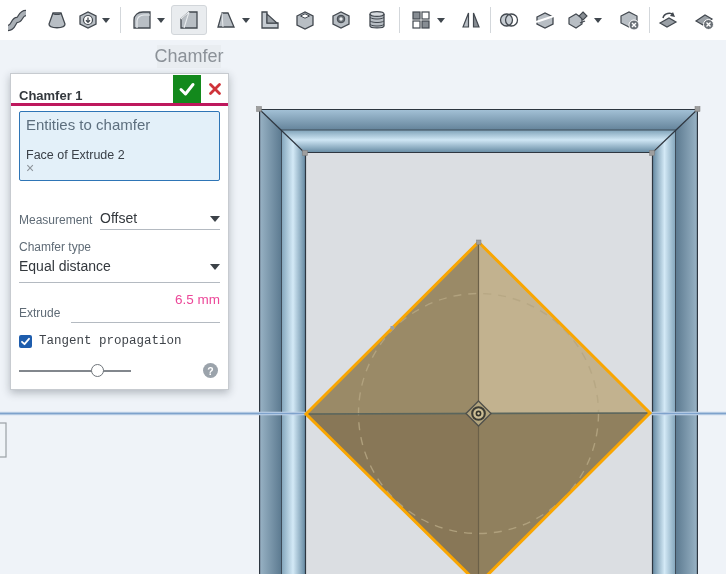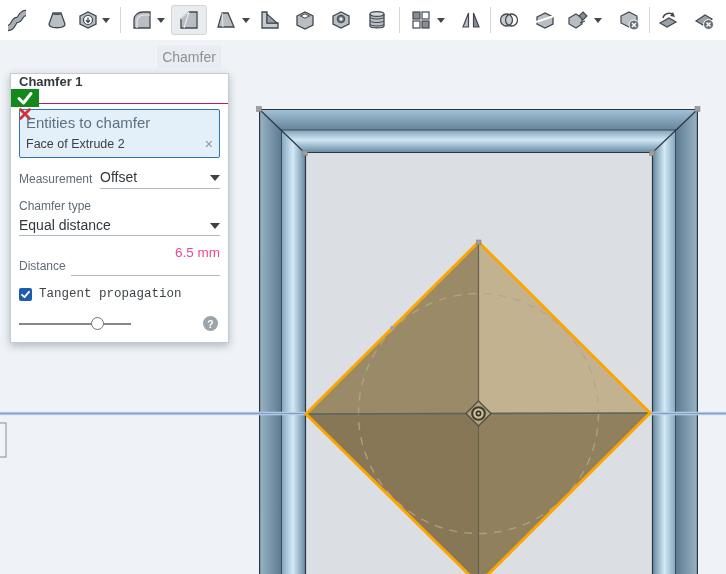--- a/index.html
+++ b/index.html
@@ -11,49 +11,49 @@
   .tb-icon{width:24px;height:24px;flex:0 0 auto;display:flex;align-items:center;justify-content:center;}
   .tb-icon svg{display:block;}
   .tb-chev{width:12px;height:24px;flex:0 0 auto;display:flex;align-items:center;justify-content:center;}
   .tb-chev:after{content:"";width:0;height:0;border-left:4px solid transparent;border-right:4px solid transparent;border-top:5px solid #40474e;}
   .tb-sep{width:1px;height:26px;background:#d3d7db;flex:0 0 auto;}
   .tb-active{width:34px;height:28px;flex:0 0 auto;background:#e9ecef;border:1px solid #d2d6da;border-radius:3px;
              display:flex;align-items:center;justify-content:center;}
 
   
   .tooltip{position:absolute;left:157px;top:45px;width:64px;height:23px;background:#e9edf1;color:#8b9198;
-           font-size:14px;display:flex;align-items:center;justify-content:center;z-index:30;}
+           font-size:18px;display:flex;align-items:center;justify-content:center;z-index:30;}
 
   
   .scene{position:absolute;left:0;top:0;z-index:1;}
 
   
   .dialog{position:absolute;left:10px;top:73px;width:219px;background:#fff;border:1px solid #c7cbd0;
           box-shadow:0 3px 8px rgba(40,50,60,.30);z-index:40;box-sizing:border-box;}
-  .dlg-header{height:29px;display:flex;align-items:flex-start;border-bottom:1px solid #be185d;flex-direction:column;}
+  .dlg-header{height:29px;display:flex;align-items:flex-end;border-bottom:3px solid #be185d;}
   .dlg-title{flex:1;padding-left:8px;font-size:13px;font-weight:bold;color:#33383d;}
   .dlg-ok{width:28px;height:28px;background:#13891c;display:flex;align-items:center;justify-content:center;cursor:pointer;}
   .dlg-cancel{width:27px;height:28px;display:flex;align-items:center;justify-content:center;cursor:pointer;}
   .dlg-body{padding:4px 8px 10px 8px;}
   .entities{background:#e3f0f9;border:1.5px solid #2e75b6;border-radius:2px;padding:4px 6px 6px 6px;
             margin-top:1px;display:block;}
   .ent-label{font-size:15px;color:#5d6f7e;display:block;}
-  .ent-row{display:flex;align-items:center;margin-top:6px;}
+  .ent-row{display:flex;align-items:flex-start;margin-top:15px;flex-direction:column;}
   .ent-value{flex:1;font-size:12.5px;color:#3a4048;}
   .ent-clear{color:#8b9299;font-size:14px;line-height:12px;cursor:pointer;}
   .row{display:flex;align-items:flex-end;}
-  .row-measure{margin-top:11px;}
+  .row-measure{margin-top:29px;}
   .lab{font-size:12px;color:#5f6b76;}
   .val{font-size:14px;color:#33383d;}
   .underl{border-bottom:1px solid #b4bac1;gap:45px;}
   .dd-caret{width:0;height:0;border-left:5px solid transparent;border-right:5px solid transparent;border-top:6px solid #3c4248;margin-left:auto;margin-bottom:4px;}
   .measure-lab{width:81px;padding-bottom:3px;}
   .measure-val{flex:1;display:flex;align-items:flex-end;padding-bottom:3px;}
   .type-lab{margin-top:10px;}
-  .type-row{display:flex;align-items:flex-end;padding-bottom:2px;margin-top:4px;}
+  .type-row{display:flex;align-items:flex-end;padding-bottom:8px;margin-top:4px;}
   .dist-row{margin-top:9px;display:flex;align-items:flex-end;}
   .dist-lab{width:52px;padding-bottom:3px;}
   .dist-val{flex:1;text-align:right;font-size:13.5px;color:#ec4899;padding-bottom:15px;}
   .chk-row{margin-top:11px;display:flex;align-items:center;font-family:Liberation Mono, monospace;}
   .checkbox{width:13px;height:13px;background:#1e5dad;border-radius:2px;display:flex;align-items:center;justify-content:center;}
   .chk-lab{margin-left:7px;font-size:12.5px;color:#3f444a;}
   .slider-row{margin-top:15px;position:relative;height:16px;}
   .slider-track{position:absolute;left:0px;top:7px;width:112px;height:2px;background:#82878d;}
   .slider-handle{position:absolute;left:72px;top:1px;width:13px;height:13px;border-radius:50%;background:#fff;border:1.5px solid #6f757b;box-sizing:border-box;cursor:pointer;}
   .help-btn{position:absolute;right:2px;top:0;width:15px;height:15px;border-radius:50%;background:#9ba3ab;color:#fff;
@@ -328,21 +328,21 @@
         </div>
       </div>
 
       <div class="lab type-lab">Chamfer type</div>
       <div class="type-row underl">
         <span class="val">Equal distance</span>
         <span class="dd-caret"></span>
       </div>
 
       <div class="dist-row">
-        <span class="lab dist-lab">Distance</span>
+        <span class="lab dist-lab">Extrude</span>
         <div class="dist-val underl">6.5 mm</div>
       </div>
 
       <div class="chk-row">
         <span class="checkbox">
           <svg width="11" height="11">
               <path d="M2 5.8 L4.5 8.2 L9 2.8" fill="none" stroke="#fff" stroke-width="1.8" stroke-linecap="round" stroke-linejoin="round"></path>
             </svg>
         </span>
         <span class="chk-lab">Tangent propagation</span>

